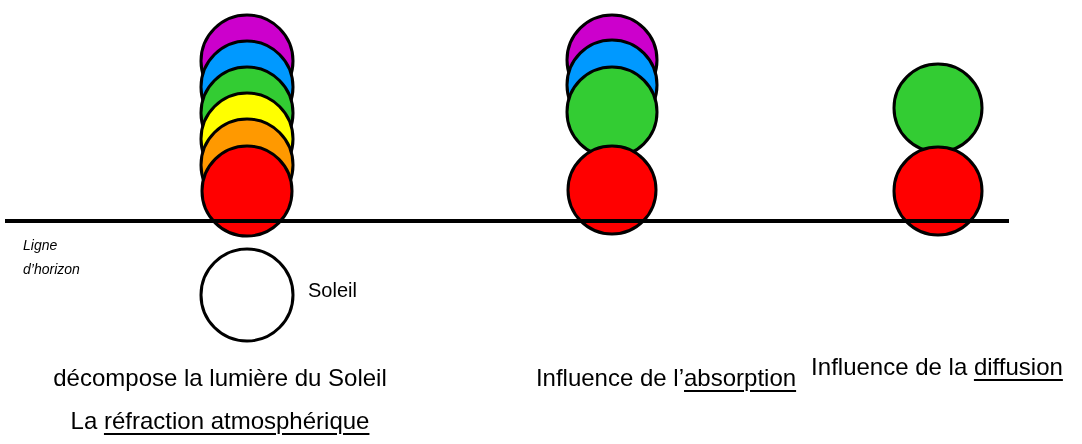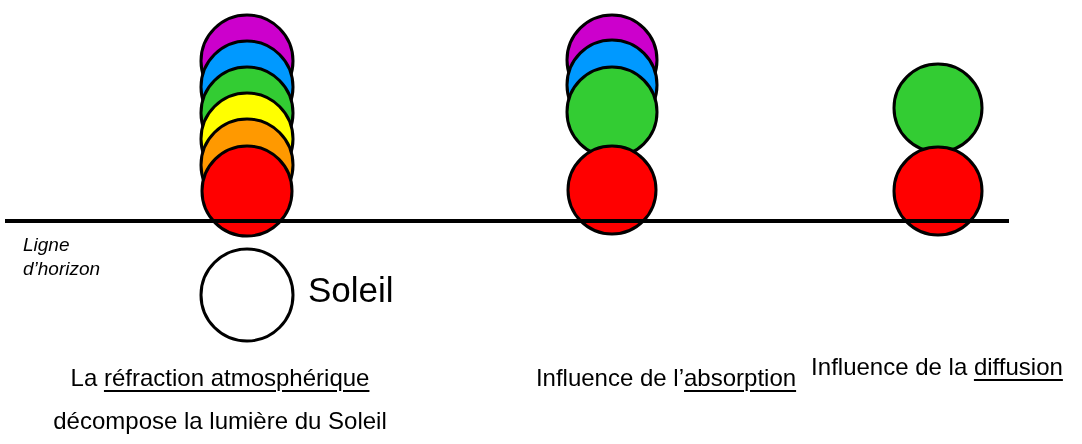--- a/index.html
+++ b/index.html
@@ -21,30 +21,30 @@
   }
   svg#diagram-svg {
     position: absolute;
     left: 0;
     top: 0;
   }
   #horizon-label {
     position: absolute;
     left: 23px;
     top: 233px;
-    font-size: 19px;
+    font-size: 14px;
     line-height: 24px;
     font-style: italic;
     white-space: nowrap;
   }
   #sun-label {
     position: absolute;
     left: 308px;
     top: 275px;
-    font-size: 35px;
+    font-size: 20px;
     line-height: 30px;
     white-space: nowrap;
   }
   .caption {
     position: absolute;
     transform: translateX(-50%);
     text-align: center;
     font-size: 24px;
     line-height: 28px;
     white-space: nowrap;
@@ -88,22 +88,22 @@
 
   <div id="horizon-label">
     <div>Ligne</div>
     <div>d’horizon</div>
   </div>
 
   <div id="sun-label">Soleil</div>
 
   <div id="captions">
       <div class="caption" style="left: 220px; top: 364px;">
+        <div class="caption-line"><span>décompose la lumière du Soleil</span></div>
         <div class="caption-line"><span>La </span><span class="u">réfraction atmosphérique</span></div>
-        <div class="caption-line"><span>décompose la lumière du Soleil</span></div>
       </div>
       <div class="caption" style="left: 666px; top: 364px; text-align: right;">
         <div class="caption-line"><span>Influence de l’</span><span class="u">absorption</span></div>
       </div>
       <div class="caption" style="left: 937px; top: 353px;">
         <div class="caption-line"><span>Influence de la </span><span class="u">diffusion</span></div>
       </div>
     </div>
 
 </div>

